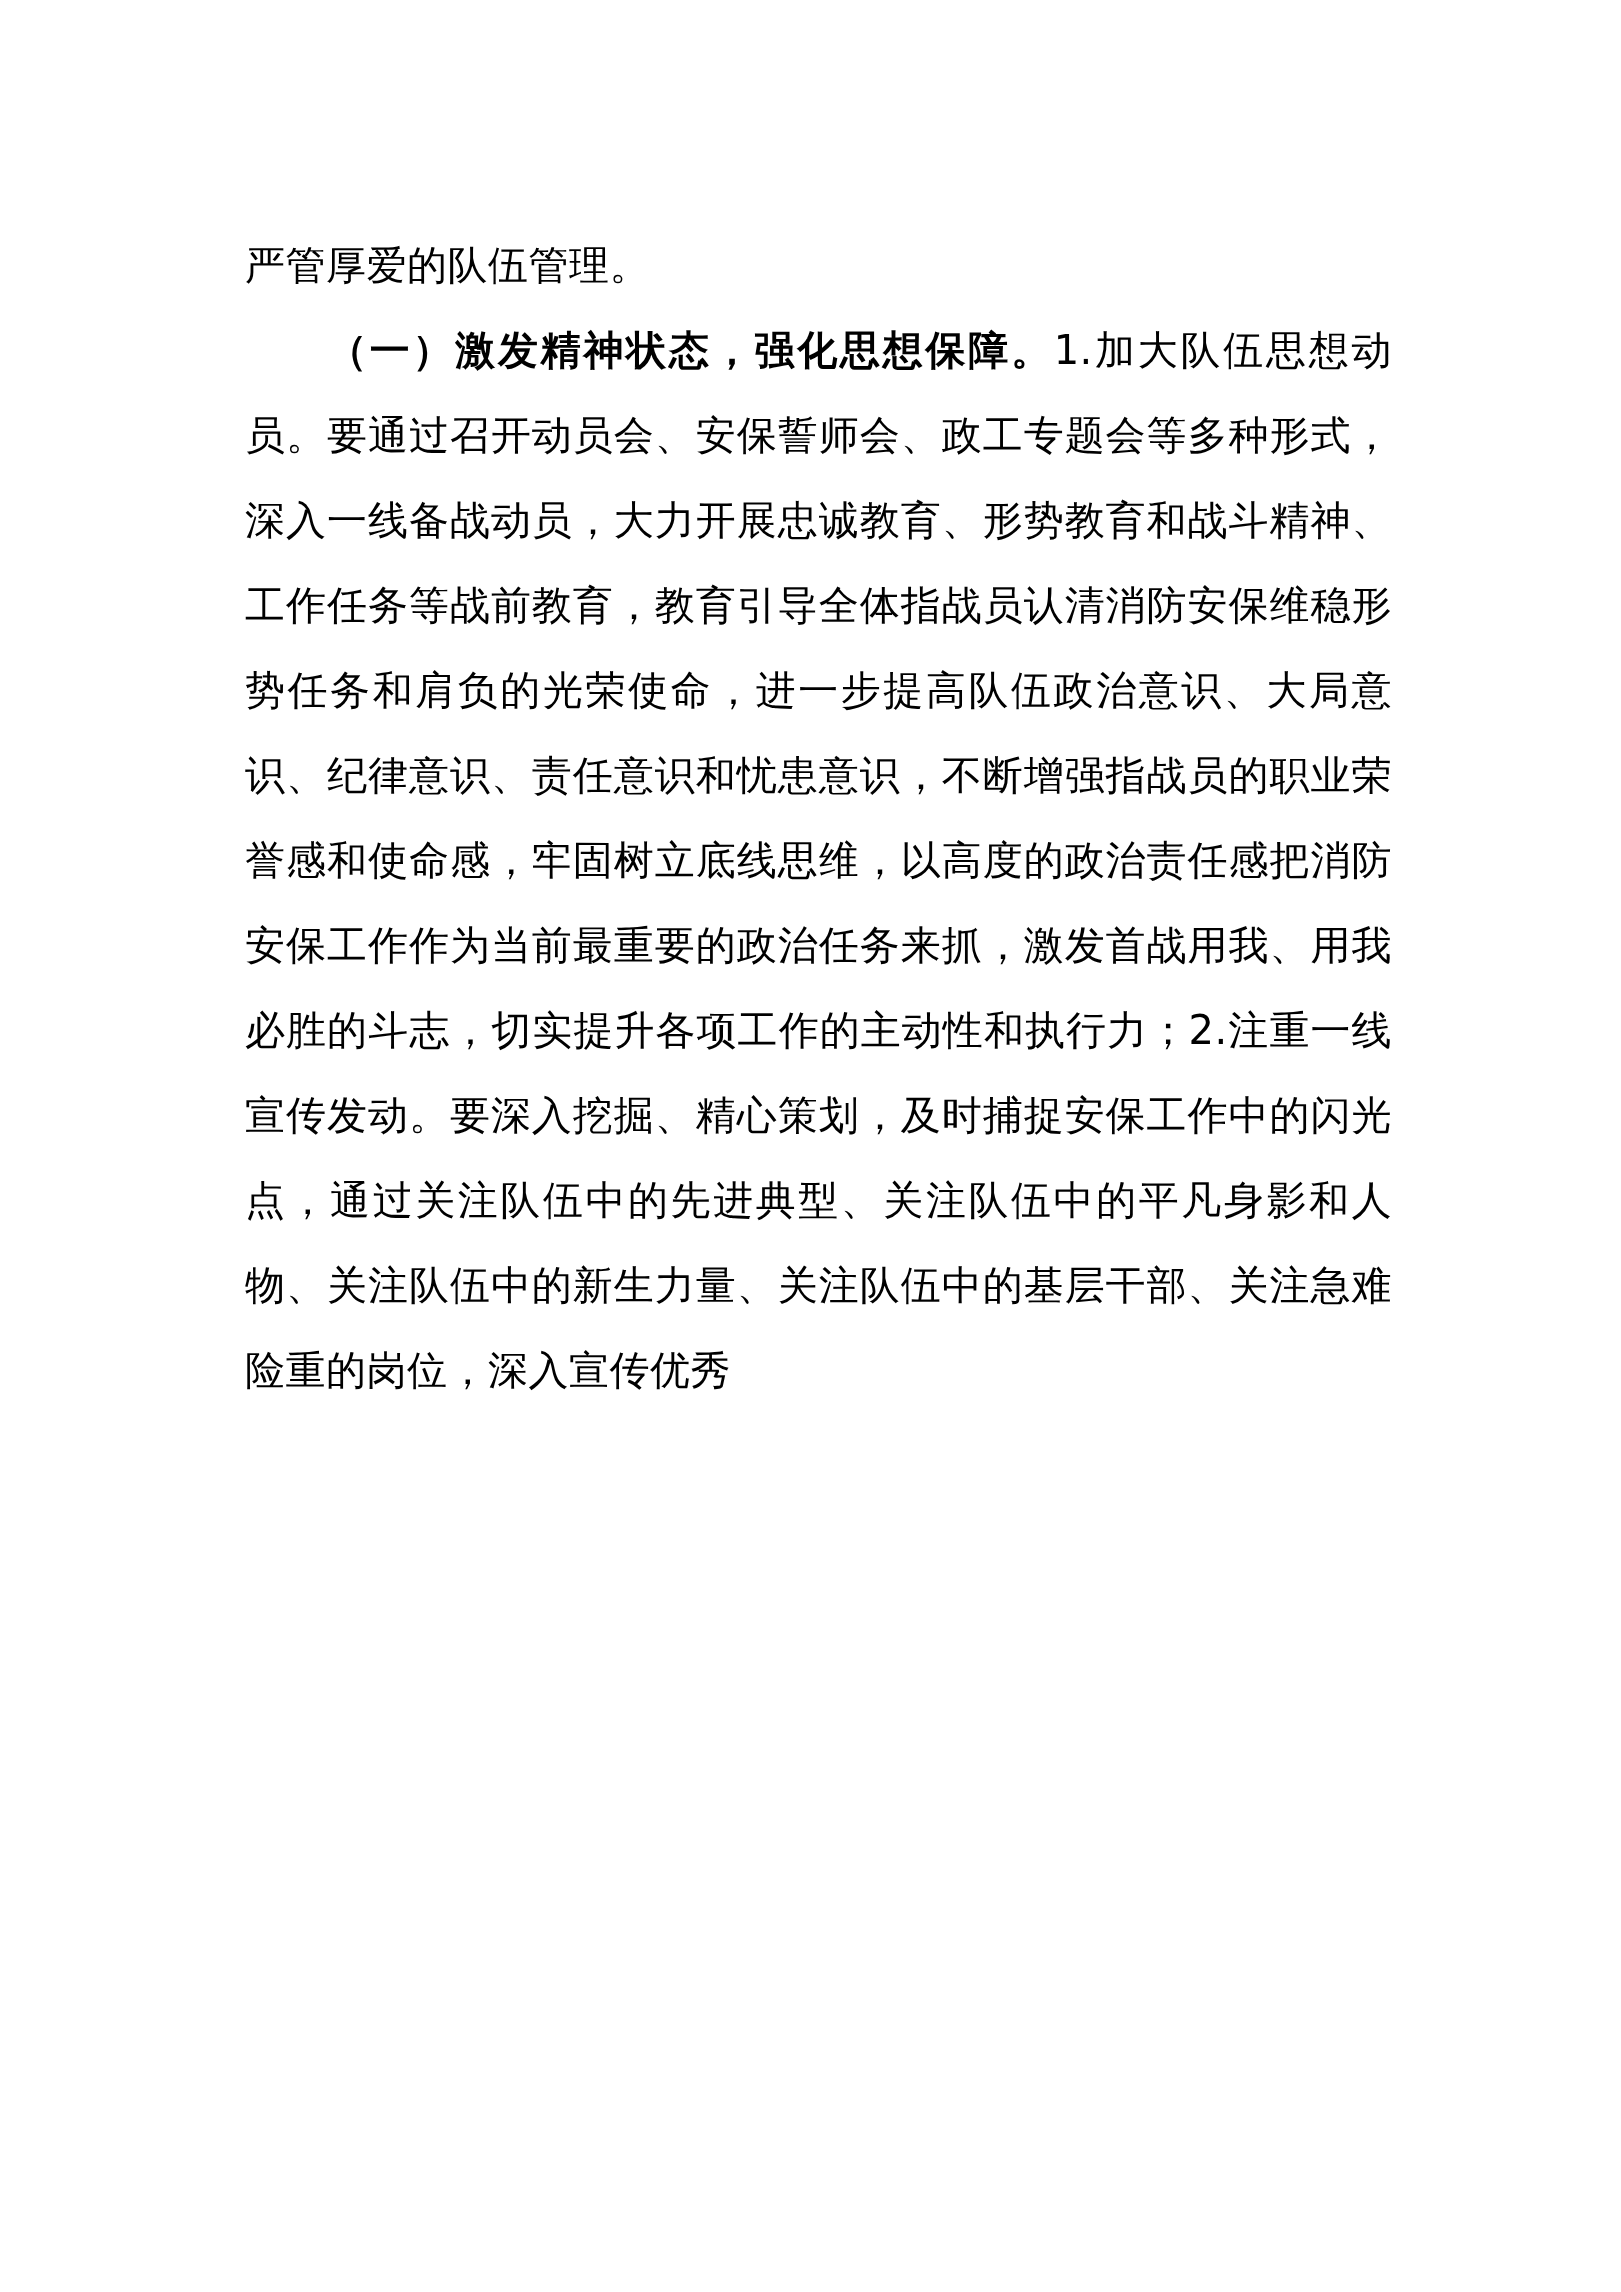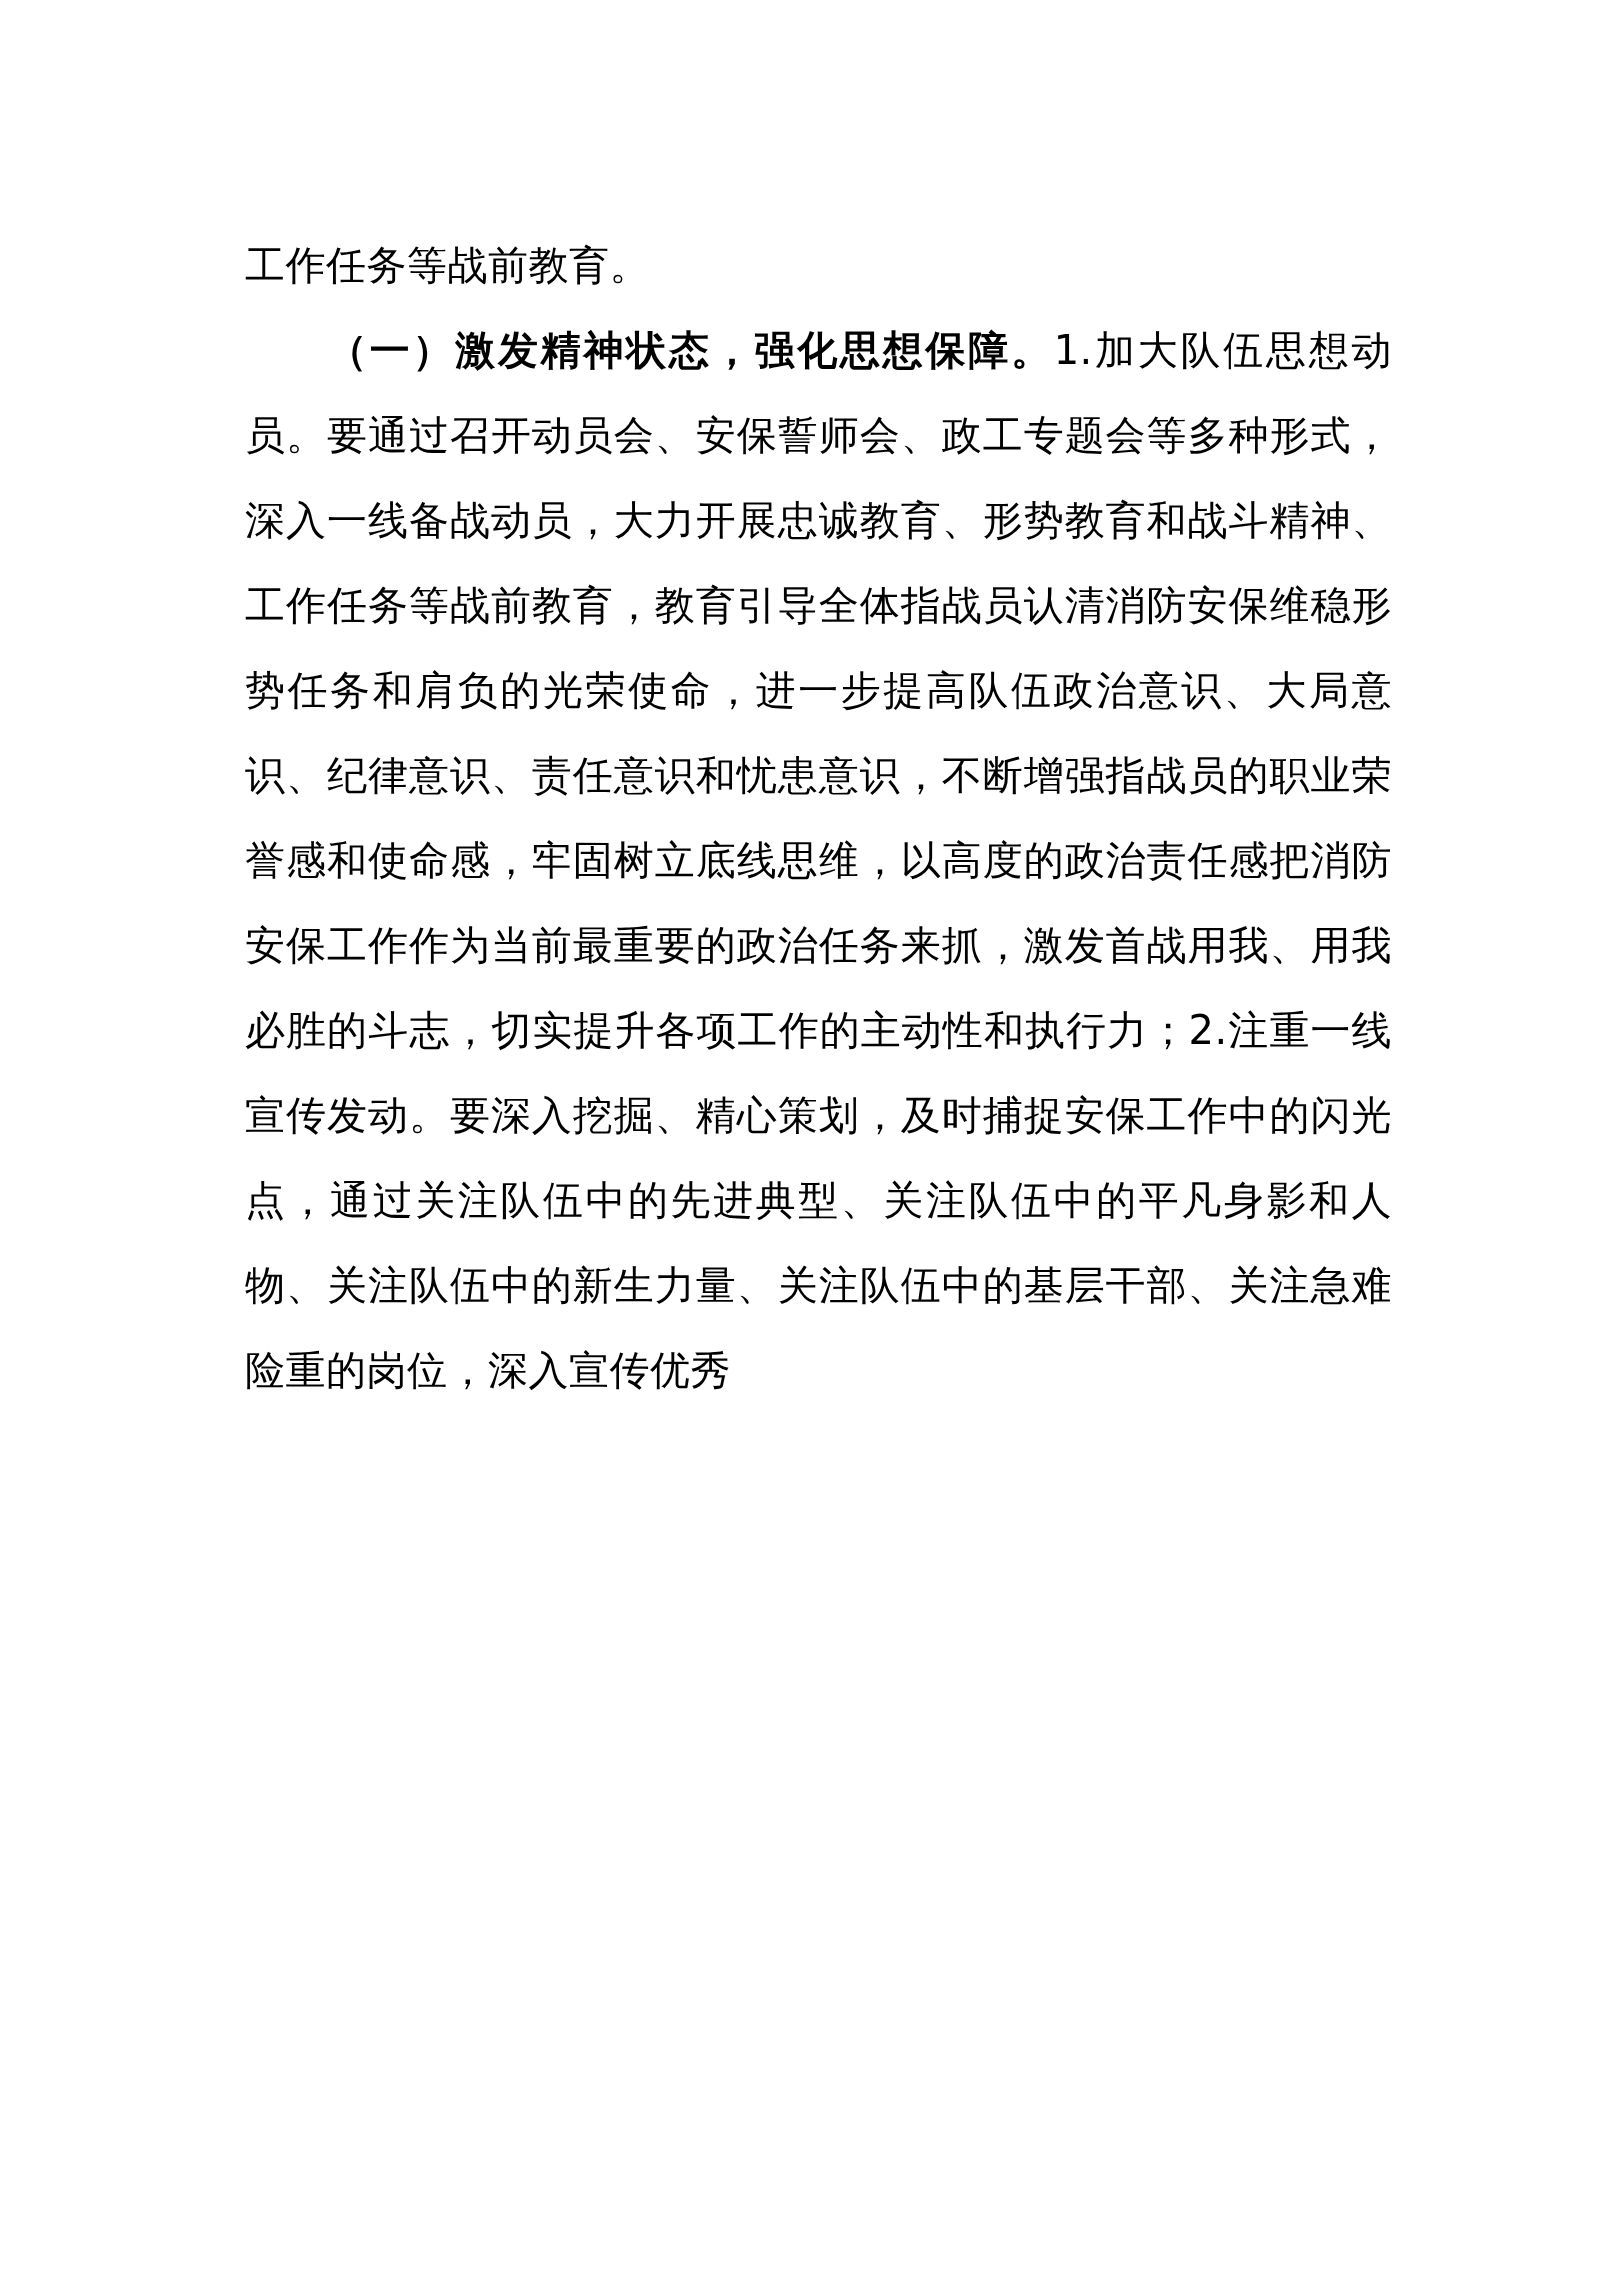--- a/index.html
+++ b/index.html
@@ -40,16 +40,16 @@
       font-size: 40px;
       line-height: 85px;
       font-weight: bold;
       text-indent: 86px;
     }
   </style>
 </head>
 <body>
 
 <div class="page">
-  <p class="para">工作任务等战前教育。</p>
+  <p class="para">严管厚爱的队伍管理。</p>
   <p class="para indent"><span class="bold">（一）激发精神状态，强化思想保障。</span><span>1.加大队伍思想动员。要通过召开动员会、安保誓师会、政工专题会等多种形式，深入一线备战动员，大力开展忠诚教育、形势教育和战斗精神、工作任务等战前教育，教育引导全体指战员认清消防安保维稳形势任务和肩负的光荣使命，进一步提高队伍政治意识、大局意识、纪律意识、责任意识和忧患意识，不断增强指战员的职业荣誉感和使命感，牢固树立底线思维，以高度的政治责任感把消防安保工作作为当前最重要的政治任务来抓，激发首战用我、用我必胜的斗志，切实提升各项工作的主动性和执行力；2.注重一线宣传发动。要深入挖掘、精心策划，及时捕捉安保工作中的闪光点，通过关注队伍中的先进典型、关注队伍中的平凡身影和人物、关注队伍中的新生力量、关注队伍中的基层干部、关注急难险重的岗位，深入宣传优秀</span></p>
 </div>
 
 
 </body></html>

